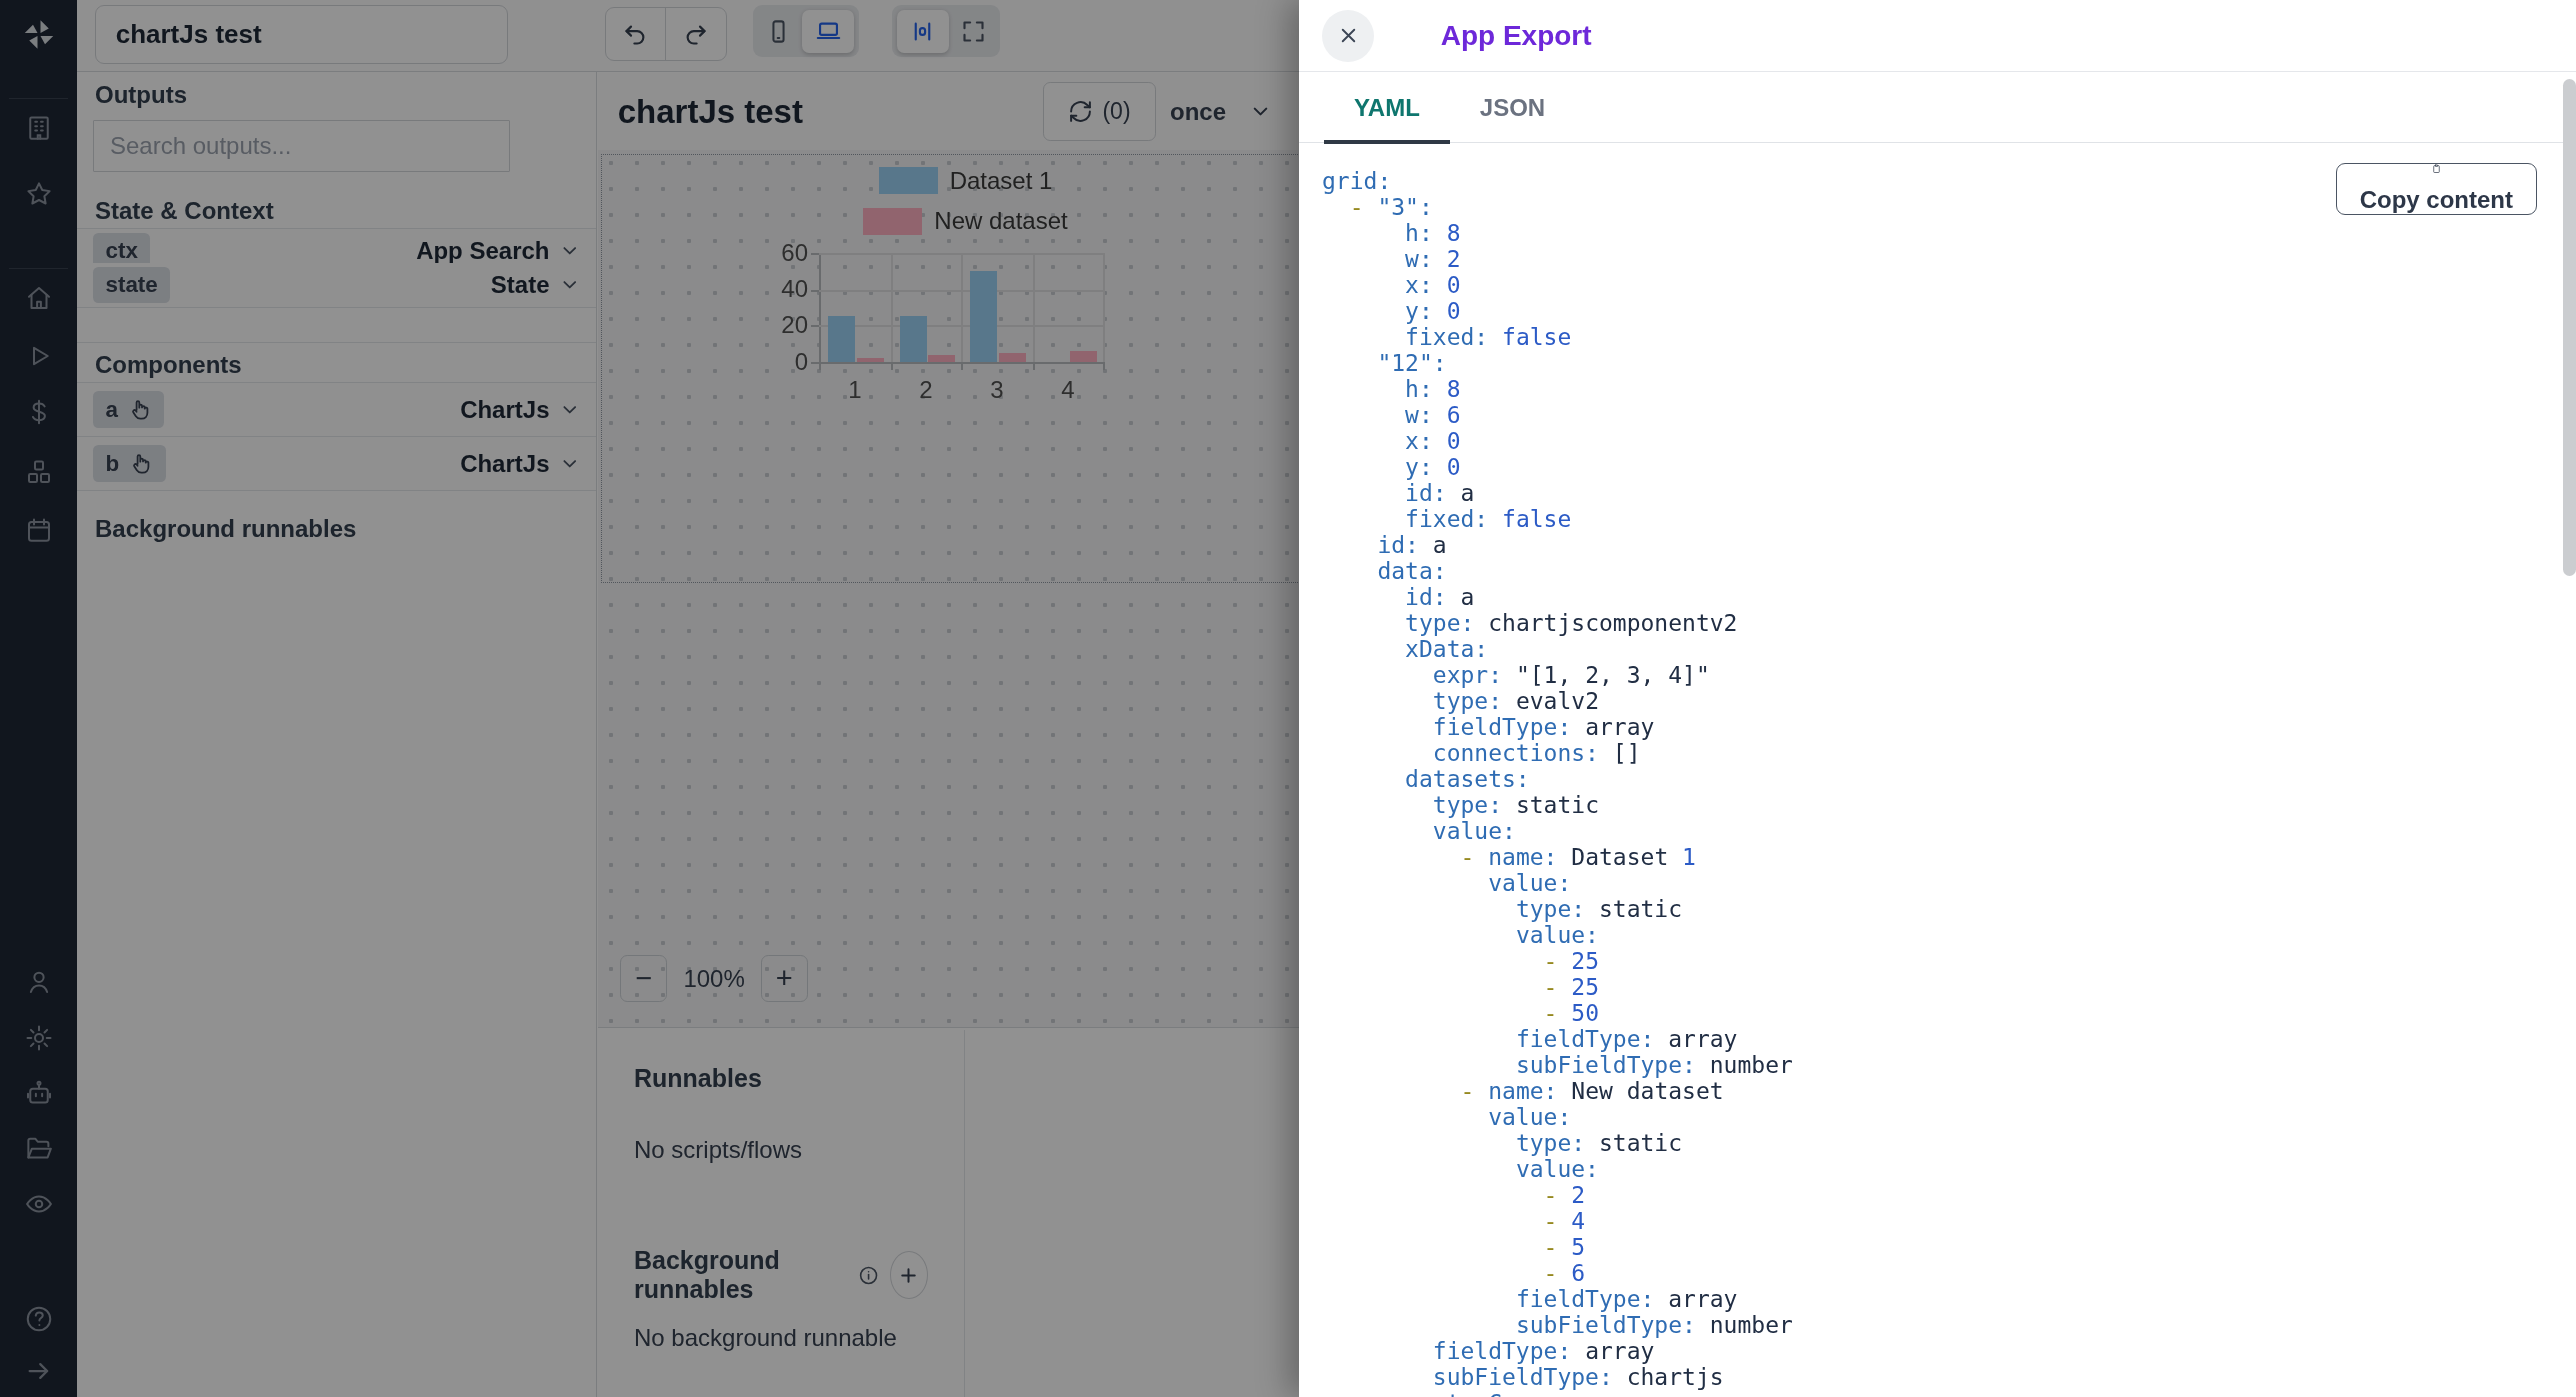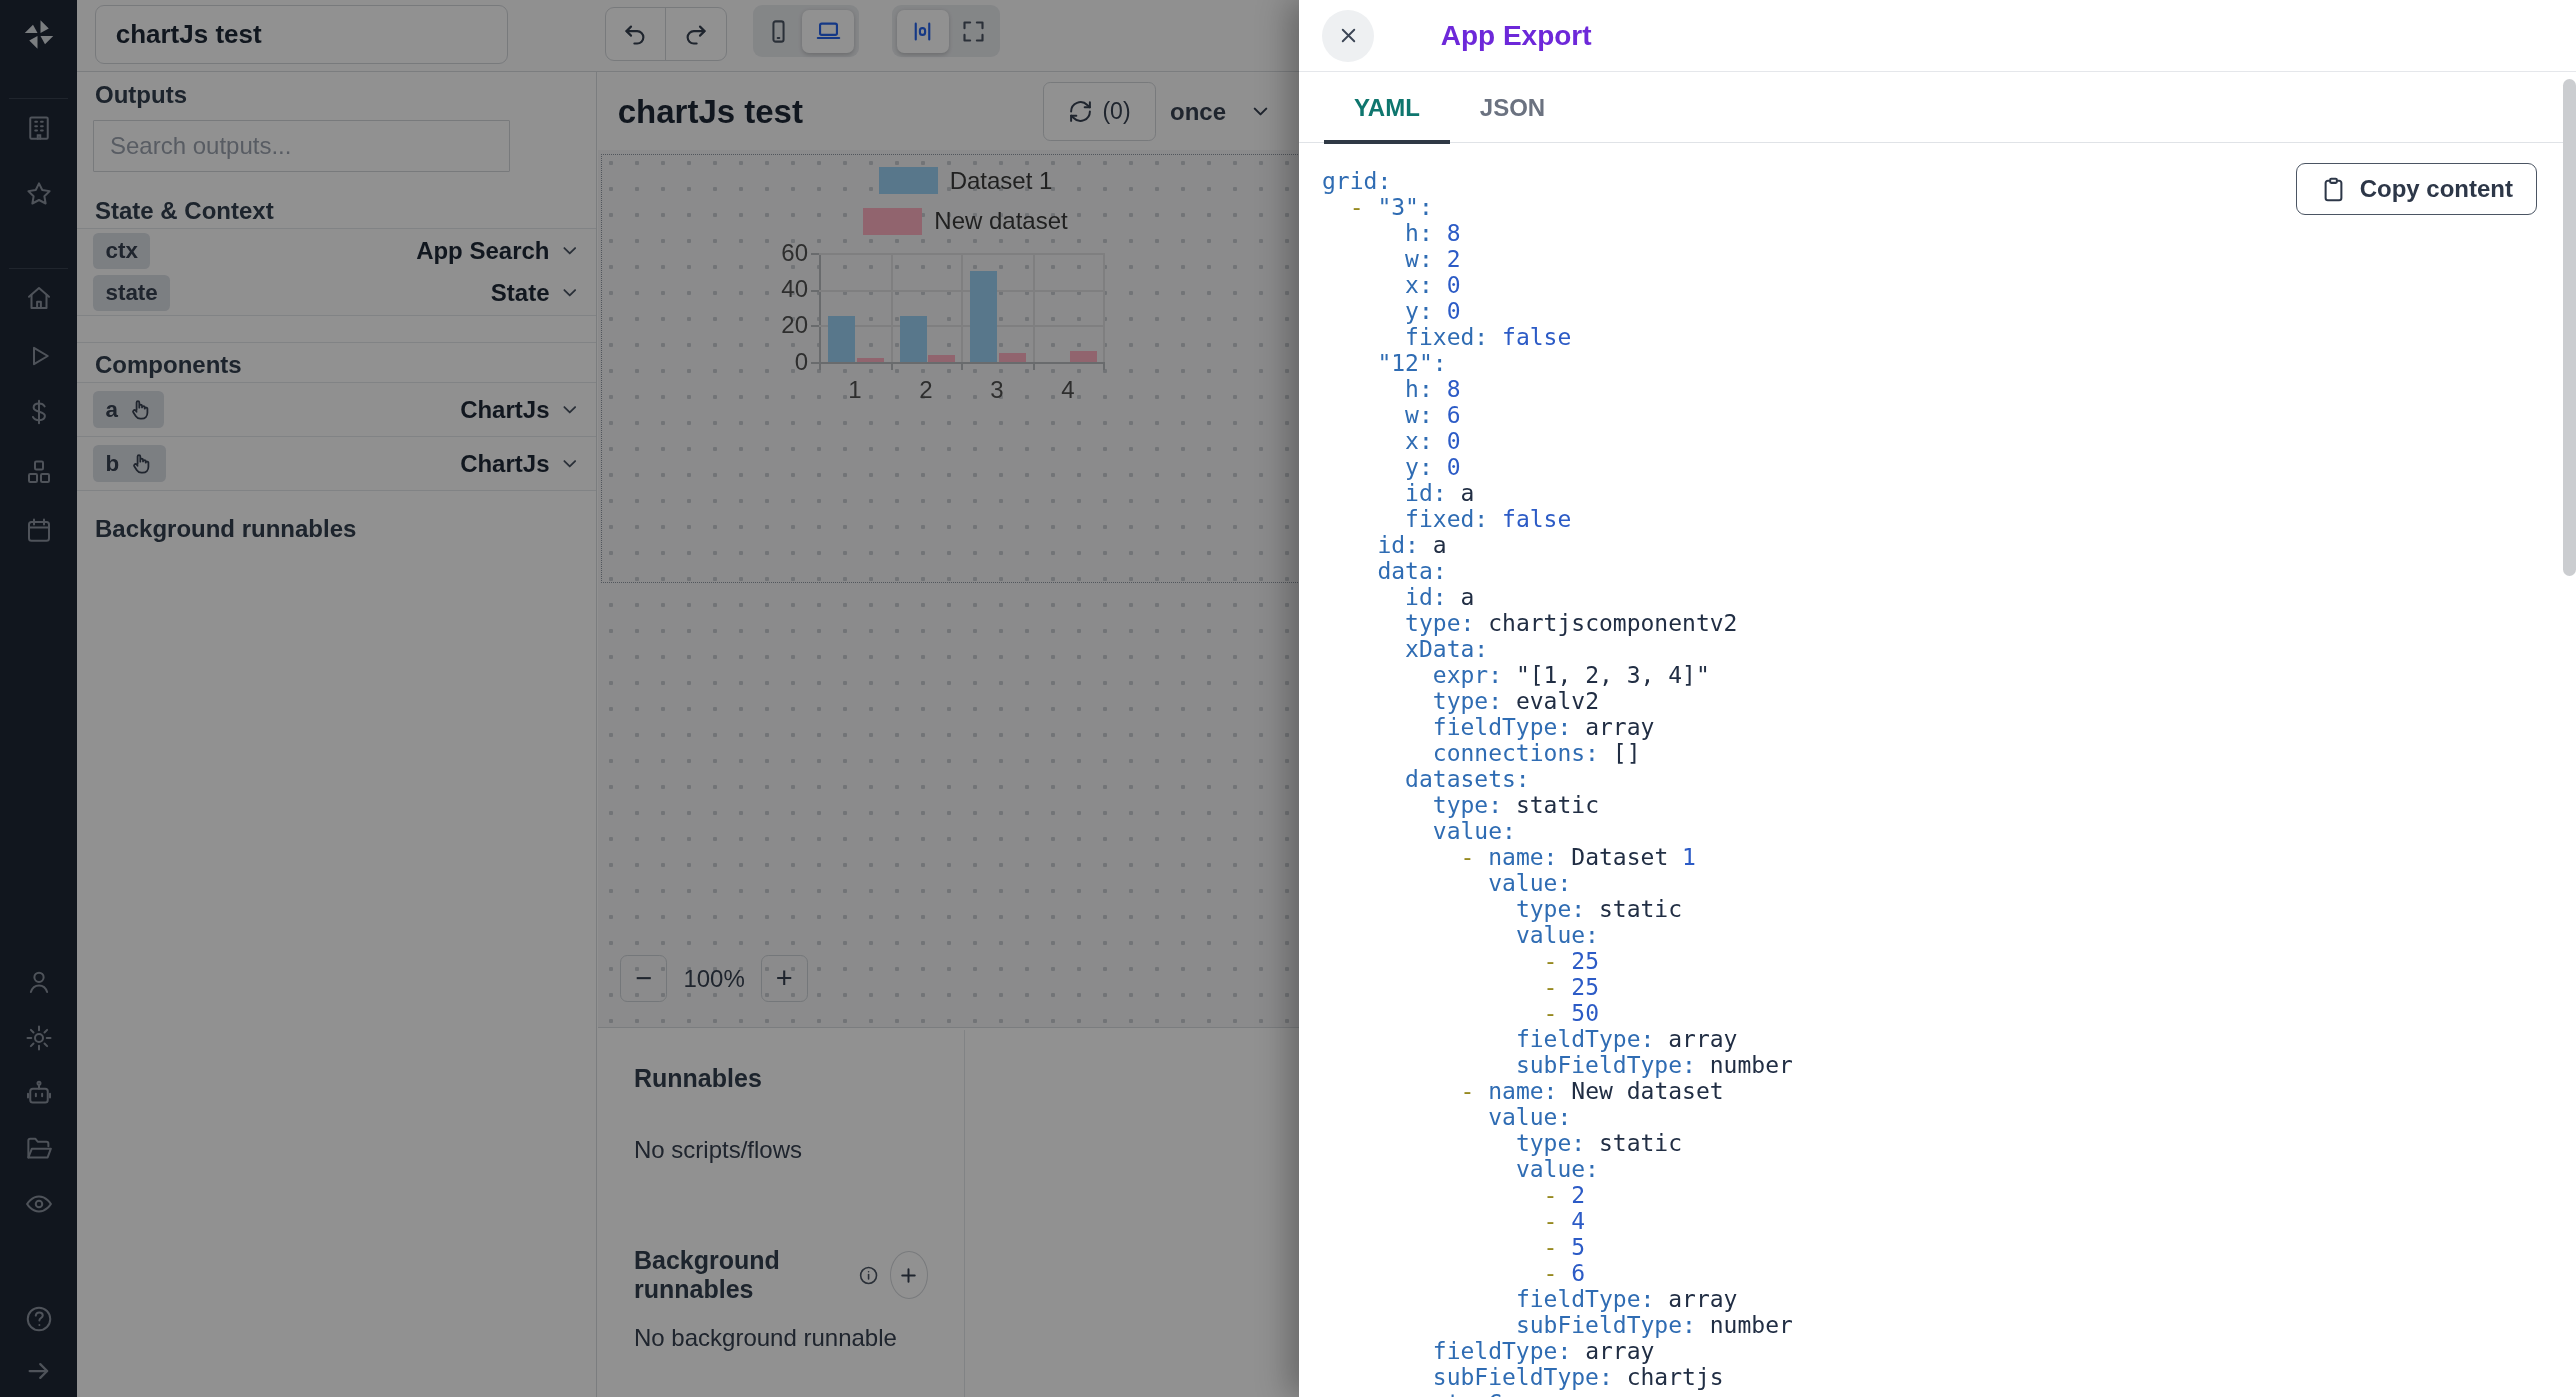--- a/index.html
+++ b/index.html
@@ -99,21 +99,21 @@
   .close-btn svg { width:23px; height:23px; }
   .dw-title { font-size:28px; font-weight:700; color:#6d28d9;margin-left:47px; }
   .tabs { position:absolute; left:0; top:73px; right:0; height:70px; border-bottom:1.8px solid #e0e3e7;
           display:flex; align-items:stretch; padding-left:25px; }
   .tab { display:flex; align-items:center; justify-content:center; padding:0 30px; font-size:24px; font-weight:600;
          color:#6b7280; position:relative; }
   .tab.active { color:#0f766e; }
   .tab.active::after { content:""; position:absolute; left:0; right:0; bottom:-1.8px; height:3.6px; background:#2f3945; }
   .copy-btn { position:absolute; top:163px; right:39px; height:52px; border:1.8px solid #4b5563; border-radius:9px;
               background:#fff; display:flex; align-items:center; gap:12.5px; padding:0 23px; font-size:24px;
-              font-weight:600; color:#2d3748; z-index:55; }
+              font-weight:600; color:#2d3748; z-index:55;flex-direction:column; }
   .copy-btn svg { width:27px; height:27px; }
   .code { position:absolute; left:0; top:143px; right:18px; bottom:0; overflow:hidden;
           padding:25px 0 0 23px; font-family:"DejaVu Sans Mono", monospace; font-size:23px; line-height:26px; }
   .cl { white-space:pre; }
   .tok-k { color:#2f6cb3; }
   .tok-n { color:#2c5bc6; }
   .tok-s { color:#212e44; }
   .tok-d { color:#96891f; }
   .scroll-thumb { position:absolute; right:0; top:79px; width:13.4px; height:497px; background:#cbcdd0; border-radius:7.2px; }
 </style>
@@ -276,21 +276,21 @@
     <div class="hline" style="top:156px"></div>
     <div class="o-row" style="top:157px; height:45px;">
       <span class="badge">ctx</span>
       <span class="rt">
           <span>App Search</span>
         <svg viewBox="0 0 24 24" fill="none" stroke="currentColor" stroke-width="2" stroke-linecap="round" stroke-linejoin="round">
             <path d="m6 9 6 6 6-6"></path>
           </svg>
         </span>
     </div>
-    <div class="o-row" style="top:199px; height:45px;">
+    <div class="o-row" style="top:191px; height:45px;">
       <span class="badge">state</span>
       <span class="rt">
           <span>State</span>
         <svg viewBox="0 0 24 24" fill="none" stroke="currentColor" stroke-width="2" stroke-linecap="round" stroke-linejoin="round">
             <path d="m6 9 6 6 6-6"></path>
           </svg>
         </span>
     </div>
     <div class="hline" style="top:270px"></div>
     <div class="sec-h" style="top:279px">Components</div>

